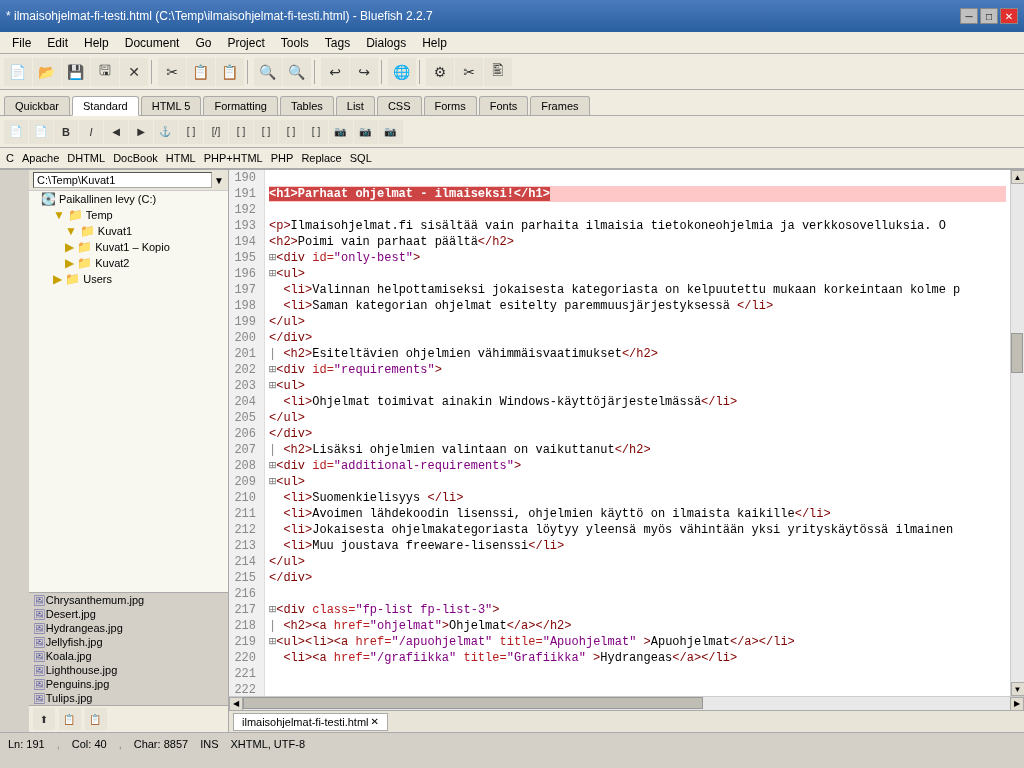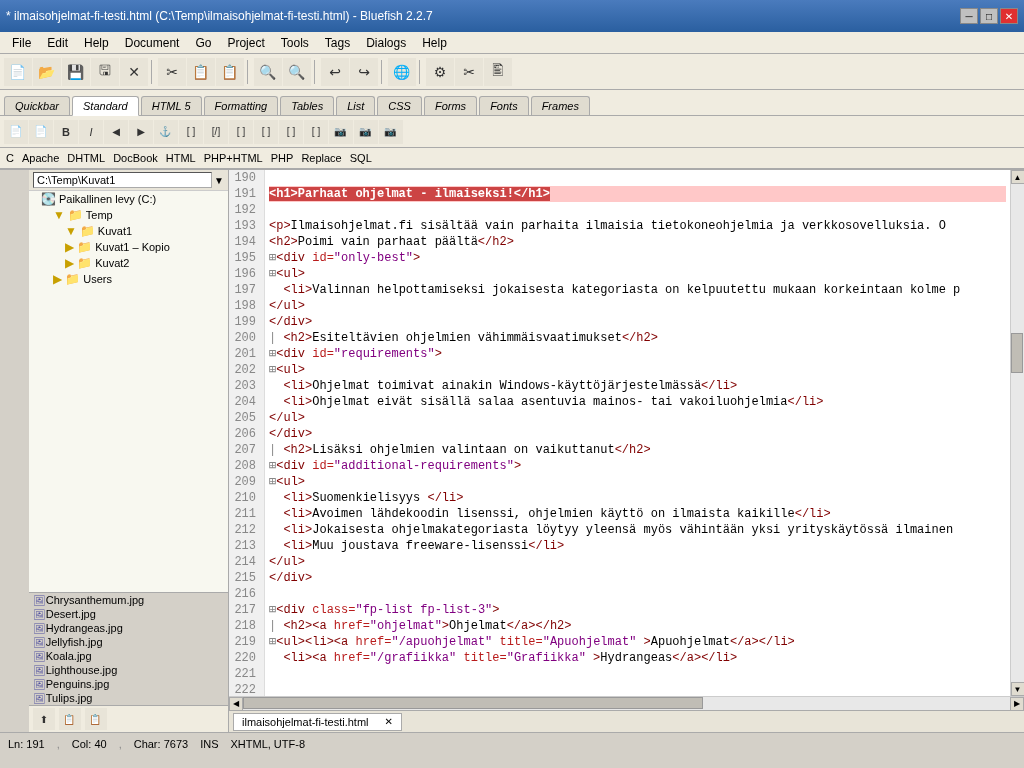--- a/index.html
+++ b/index.html
@@ -66,21 +66,20 @@
     .toolbar-separator { width: 4px; height: 24px; border-left: 1px solid #aaa; margin: 0 2px; }
 
     
     .tab-row {
       background: #f0ece0;
       display: flex;
       align-items: flex-end;
       padding: 2px 4px 0 4px;
       border-bottom: 1px solid #aaa;
       height: 26px;
-      font-style: italic;
     }
     .tab {
       padding: 3px 10px;
       border: 1px solid #aaa;
       border-bottom: none;
       cursor: pointer;
       font-size: 11px;
       background: #e0dcd0;
       margin-right: 2px;
       border-radius: 3px 3px 0 0;
@@ -238,21 +237,21 @@
       height: 22px;
       padding: 0 4px;
     }
     .file-tab {
       padding: 2px 8px;
       font-size: 11px;
       border: 1px solid #aaa;
       background: #d8d4c8;
       margin-right: 2px;
       cursor: pointer;
-      display: flex; align-items: center; gap: 16px;
+      display: flex; align-items: center; gap: 2px;
     }
     .file-tab.active { background: white; }
     .file-tab-close { font-size: 10px; cursor: pointer; }
 
     
     #statusbar {
       background: #d4d0c8;
       border-top: 1px solid #aaa;
       display: flex;
       align-items: center;
@@ -471,27 +470,27 @@
 
       <div id="code-content" style="flex:1;font-family:Courier New,monospace;font-size:12px;line-height:16px;overflow:auto;padding:0 4px;white-space:nowrap;background:white;">
         <div class="code-line">&nbsp;</div>
         <div class="code-line" style="background:#ffc8c8;"><span style="background:#cc4444;color:white;font-weight:bold;">&lt;h1&gt;Parhaat ohjelmat - ilmaiseksi!&lt;/h1&gt;</span></div>
         <div class="code-line">&nbsp;</div>
         <div class="code-line"><span class="tag">&lt;p&gt;</span><span>Ilmaisohjelmat.fi sisältää vain parhaita ilmaisia tietokoneohjelmia ja verkkosovelluksia. O</span></div>
         <div class="code-line"><span class="tag">&lt;h2&gt;</span><span>Poimi vain parhaat päältä</span><span class="tag">&lt;/h2&gt;</span></div>
         <div class="code-line"><span style="color:#888;">⊞</span><span class="tag">&lt;div </span><span class="attr">id=</span><span class="val">"only-best"</span><span class="tag">&gt;</span></div>
         <div class="code-line"><span style="color:#888;">⊞</span><span class="tag">&lt;ul&gt;</span></div>
         <div class="code-line"><span>&nbsp;&nbsp;</span><span class="tag">&lt;li&gt;</span><span>Valinnan helpottamiseksi jokaisesta kategoriasta on kelpuutettu mukaan korkeintaan kolme p</span></div>
+        <div class="code-line"><span>&nbsp;&nbsp;</span><span class="tag">&lt;li&gt;</span><span>Saman kategorian ohjelmat esitelty paremmuusjärjestyksessä </span><span class="tag">&lt;/li&gt;</span></div>
         <div class="code-line"><span class="tag">&lt;/ul&gt;</span></div>
         <div class="code-line"><span class="tag">&lt;/div&gt;</span></div>
         <div class="code-line"><span style="color:#888;">|</span> <span class="tag">&lt;h2&gt;</span><span>Esiteltävien ohjelmien vähimmäisvaatimukset</span><span class="tag">&lt;/h2&gt;</span></div>
         <div class="code-line"><span style="color:#888;">⊞</span><span class="tag">&lt;div </span><span class="attr">id=</span><span class="val">"requirements"</span><span class="tag">&gt;</span></div>
         <div class="code-line"><span style="color:#888;">⊞</span><span class="tag">&lt;ul&gt;</span></div>
         <div class="code-line"><span>&nbsp;&nbsp;</span><span class="tag">&lt;li&gt;</span><span>Ohjelmat toimivat ainakin Windows-käyttöjärjestelmässä</span><span class="tag">&lt;/li&gt;</span></div>
-        <div class="code-line"><span>&nbsp;&nbsp;</span><span class="tag">&lt;li&gt;</span><span>Ohjelmat eivät sisällä salaa asentuvia mainos- tai vakoiluohjelmia</span><span class="tag">&lt;/li&gt;</span></div>
         <div class="code-line"><span class="tag">&lt;/ul&gt;</span></div>
         <div class="code-line"><span class="tag">&lt;/div&gt;</span></div>
         <div class="code-line"><span style="color:#888;">|</span> <span class="tag">&lt;h2&gt;</span><span>Lisäksi ohjelmien valintaan on vaikuttanut</span><span class="tag">&lt;/h2&gt;</span></div>
         <div class="code-line"><span style="color:#888;">⊞</span><span class="tag">&lt;div </span><span class="attr">id=</span><span class="val">"additional-requirements"</span><span class="tag">&gt;</span></div>
         <div class="code-line"><span style="color:#888;">⊞</span><span class="tag">&lt;ul&gt;</span></div>
         <div class="code-line"><span>&nbsp;&nbsp;</span><span class="tag">&lt;li&gt;</span><span>Suomenkielisyys </span><span class="tag">&lt;/li&gt;</span></div>
         <div class="code-line"><span>&nbsp;&nbsp;</span><span class="tag">&lt;li&gt;</span><span>Avoimen lähdekoodin lisenssi, ohjelmien käyttö on ilmaista kaikille</span><span class="tag">&lt;/li&gt;</span></div>
         <div class="code-line"><span>&nbsp;&nbsp;</span><span class="tag">&lt;li&gt;</span><span>Jokaisesta ohjelmakategoriasta löytyy yleensä myös vähintään yksi yrityskäytössä ilmainen</span></div>
         <div class="code-line"><span>&nbsp;&nbsp;</span><span class="tag">&lt;li&gt;</span><span>Muu joustava freeware-lisenssi</span><span class="tag">&lt;/li&gt;</span></div>
         <div class="code-line"><span class="tag">&lt;/ul&gt;</span></div>
@@ -528,16 +527,16 @@
       </div>
     </div>
   </div>
 </div>
 
 <div id="statusbar">
   <span class="status-item">Ln: 191</span>
   <span class="status-sep">,</span>
   <span class="status-item">Col: 40</span>
   <span class="status-sep">,</span>
-  <span class="status-item">Char: 7673</span>
+  <span class="status-item">Char: 8857</span>
   <span class="status-item">INS</span>
   <span class="status-item">XHTML, UTF-8</span>
 </div>
 
 </body></html>

